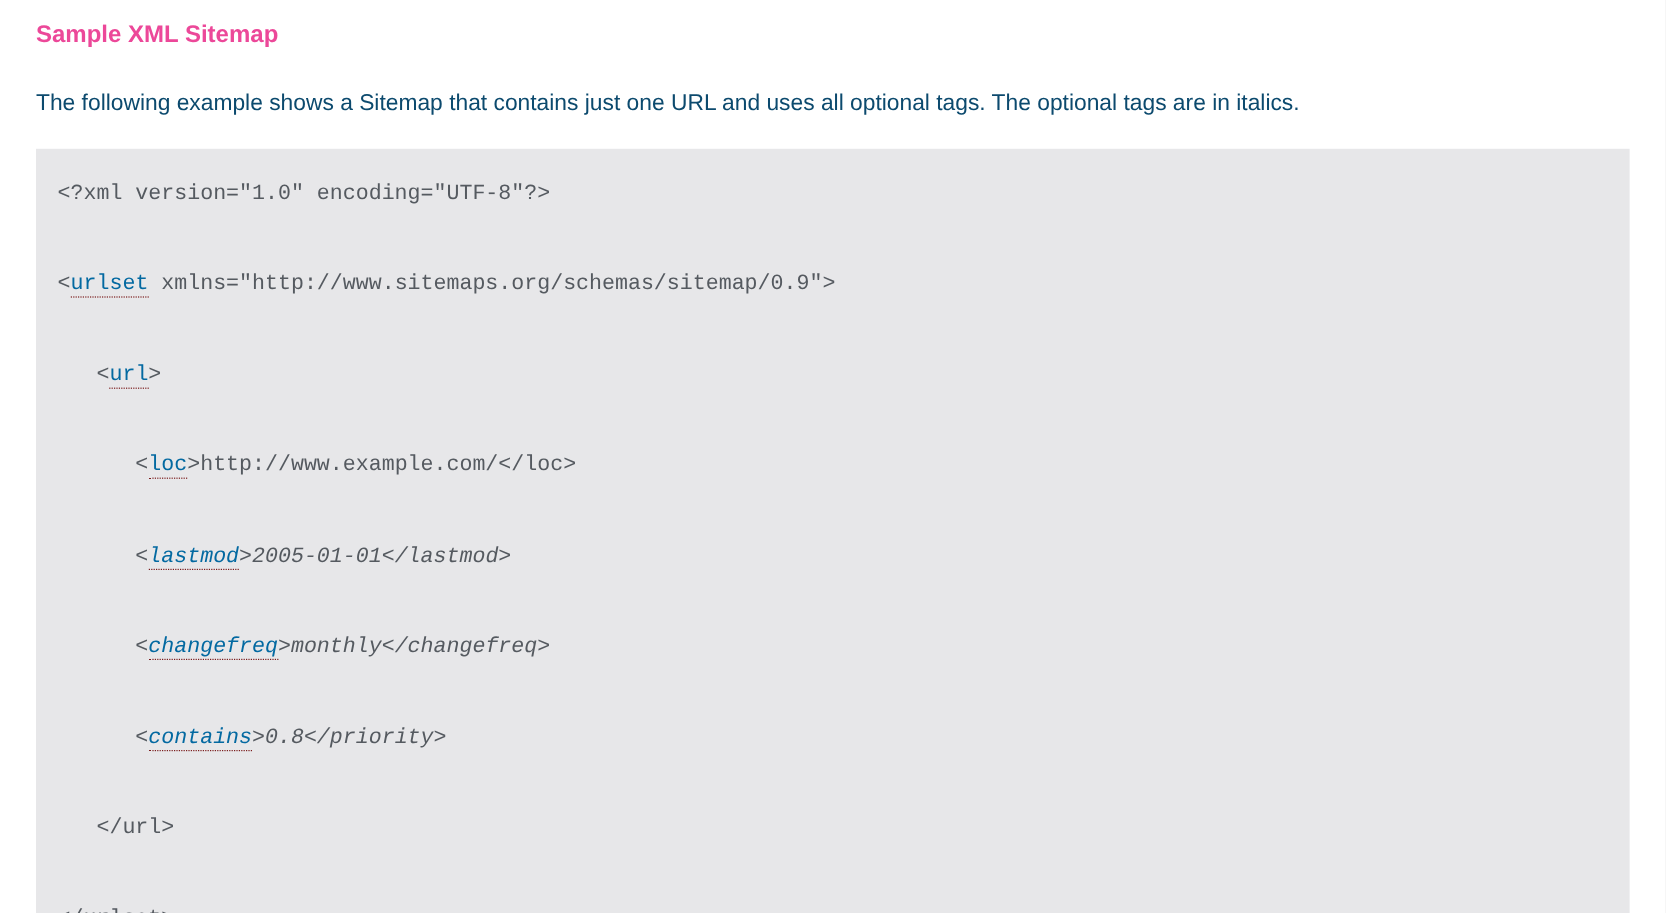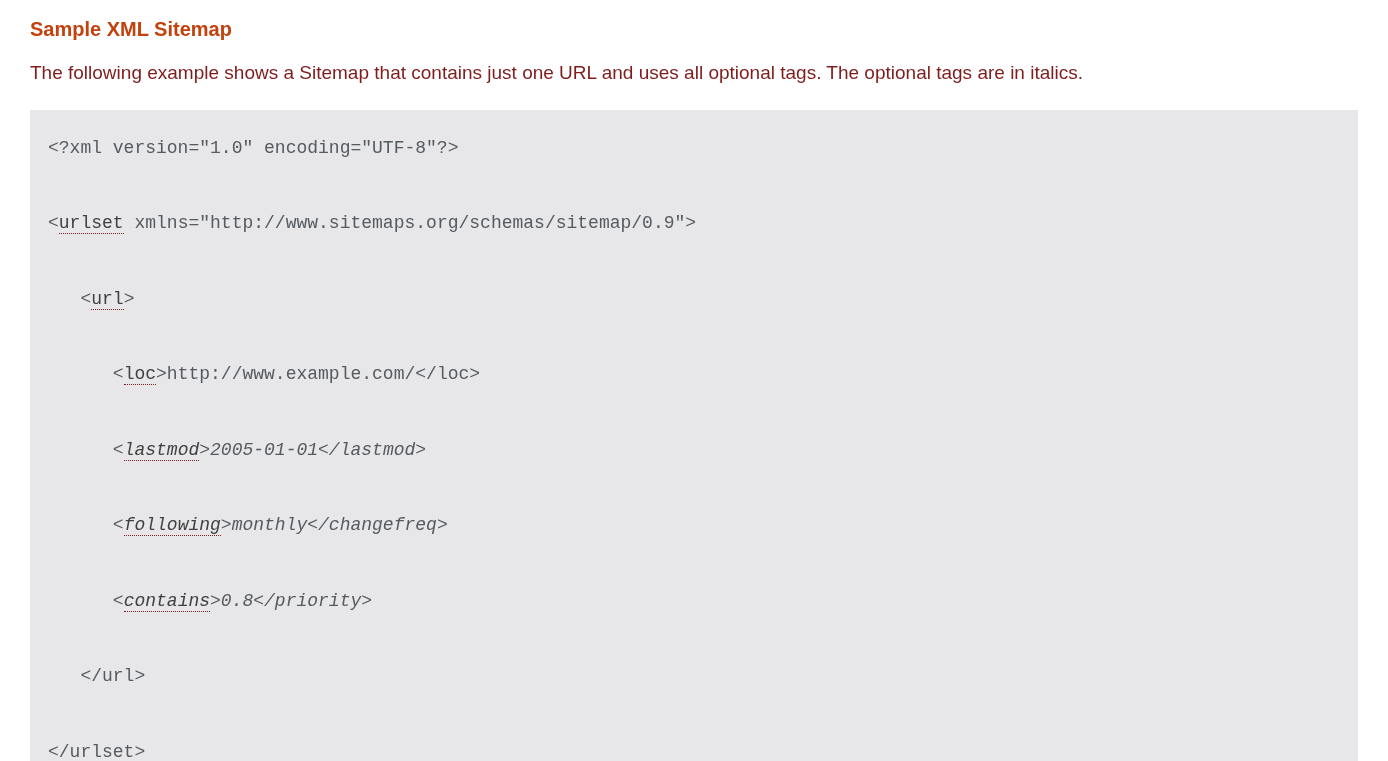--- a/index.html
+++ b/index.html
@@ -7,43 +7,43 @@
     padding: 18px 30px;
     font-family: "Lucida Sans Unicode", "Lucida Grande", "Trebuchet MS", sans-serif;
     font-size: 18px;
     color: #222;
     background: #fff;
   }
   h3.sample-heading {
     font-family: "Lucida Sans Unicode", "Lucida Grande", sans-serif;
     font-weight: 700;
     font-size: 20px;
-    color: #c2410c;
-    margin: 0 0 18px 0;
+    color: #ec4899;
+    margin: 0 0 32px 0;
   }
   p.intro {
     margin: 0 0 22px 0;
     font-size: 19px;
     line-height: 1.5;
-    color: #7f1d1d;
+    color: #0c4a6e;
     font-weight: 400;
   }
   pre.code-block {
     background: #e7e7e9;
     margin: 0;
     padding: 26px 18px 30px 18px;
     font-family: "Courier New", Courier, monospace;
     font-size: 18px;
     line-height: 1.4;
     color: #555a60;
     white-space: pre;
     overflow-x: auto;
   }
   pre.code-block .tag-link {
-    color: #404040;
+    color: #0369a1;
     text-decoration: none;
     border-bottom: 1px dotted #7a1c1c;
   }
   pre.code-block em {
   }
   pre.code-block .blank { display:block; height:1.4em; }
 </style>
 </head>
 <body>
 
@@ -54,20 +54,20 @@
 <pre class="code-block"><span>&lt;?xml version="1.0" encoding="UTF-8"?&gt;</span>
 <span class="blank"></span>
 <span><span>&lt;</span><a href="#" class="tag-link">urlset</a><span> xmlns="http://www.sitemaps.org/schemas/sitemap/0.9"&gt;</span></span>
 <span class="blank"></span>
 <span><span>   &lt;</span><a href="#" class="tag-link">url</a><span>&gt;</span></span>
 <span class="blank"></span>
 <span><span>      &lt;</span><a href="#" class="tag-link">loc</a><span>&gt;http://www.example.com/&lt;/loc&gt;</span></span>
 <span class="blank"></span>
 <span><em><span>      &lt;</span><a href="#" class="tag-link">lastmod</a><span>&gt;2005-01-01&lt;/lastmod&gt;</span></em></span>
 <span class="blank"></span>
-<span><em><span>      &lt;</span><a href="#" class="tag-link">following</a><span>&gt;monthly&lt;/changefreq&gt;</span></em></span>
+<span><em><span>      &lt;</span><a href="#" class="tag-link">changefreq</a><span>&gt;monthly&lt;/changefreq&gt;</span></em></span>
 <span class="blank"></span>
 <span><em><span>      &lt;</span><a href="#" class="tag-link">contains</a><span>&gt;0.8&lt;/priority&gt;</span></em></span>
 <span class="blank"></span>
 <span>   &lt;/url&gt;</span>
 <span class="blank"></span>
 <span>&lt;/urlset&gt; </span>
 </pre>
 
 </body></html>

